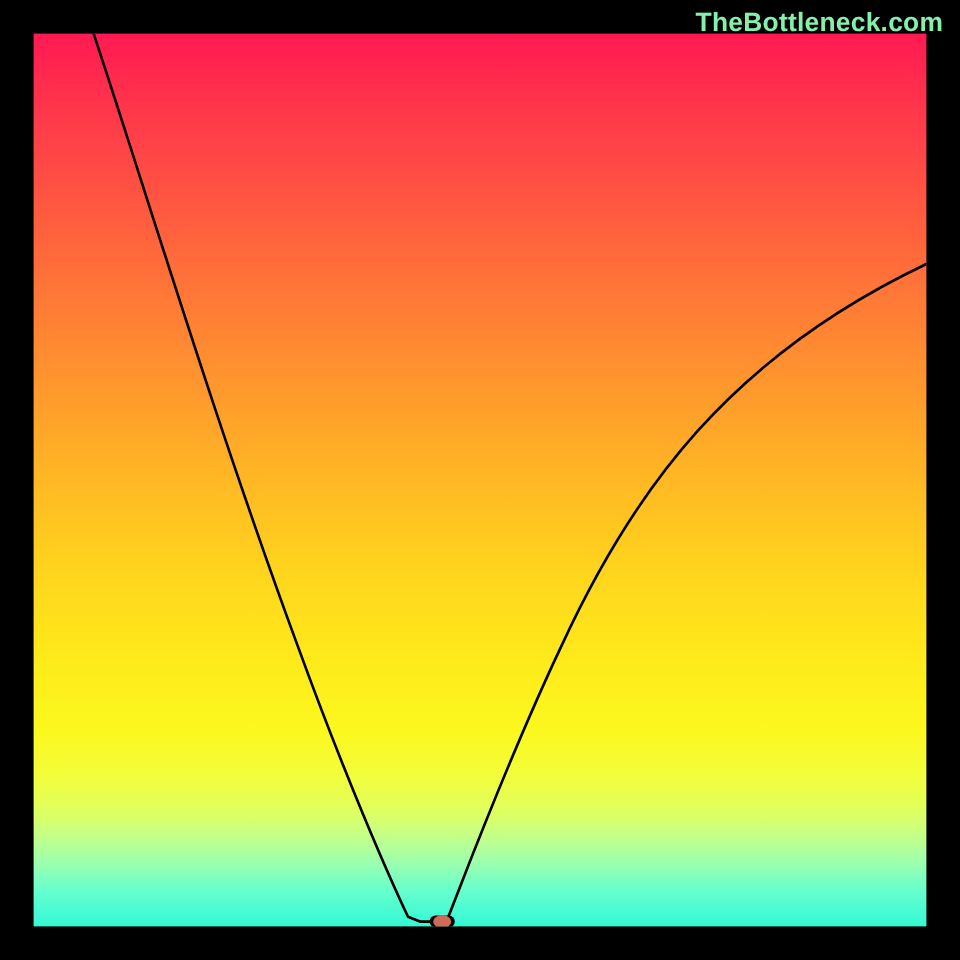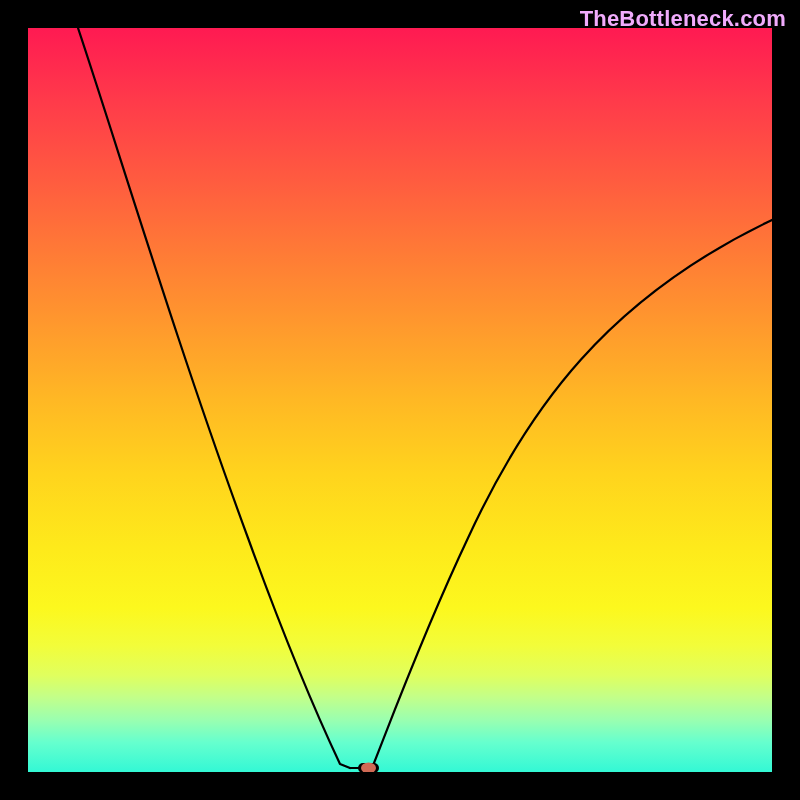--- a/index.html
+++ b/index.html
@@ -10,21 +10,21 @@
     background: #000;
     position: relative;
   }
   .watermark {
     position: absolute;
     top: 6px;
     right: 14px;
     font-family: Arial, Helvetica, sans-serif;
     font-size: 22px;
     font-weight: 600;
-    color: #f0abfc;
+    color: #86efac;
     letter-spacing: 0.2px;
   }
   .plot-area {
     position: absolute;
     left: 28px;
     top: 28px;
     width: 744px;
     height: 744px;
     background: linear-gradient(to bottom,
       #ff1a52 0%,

